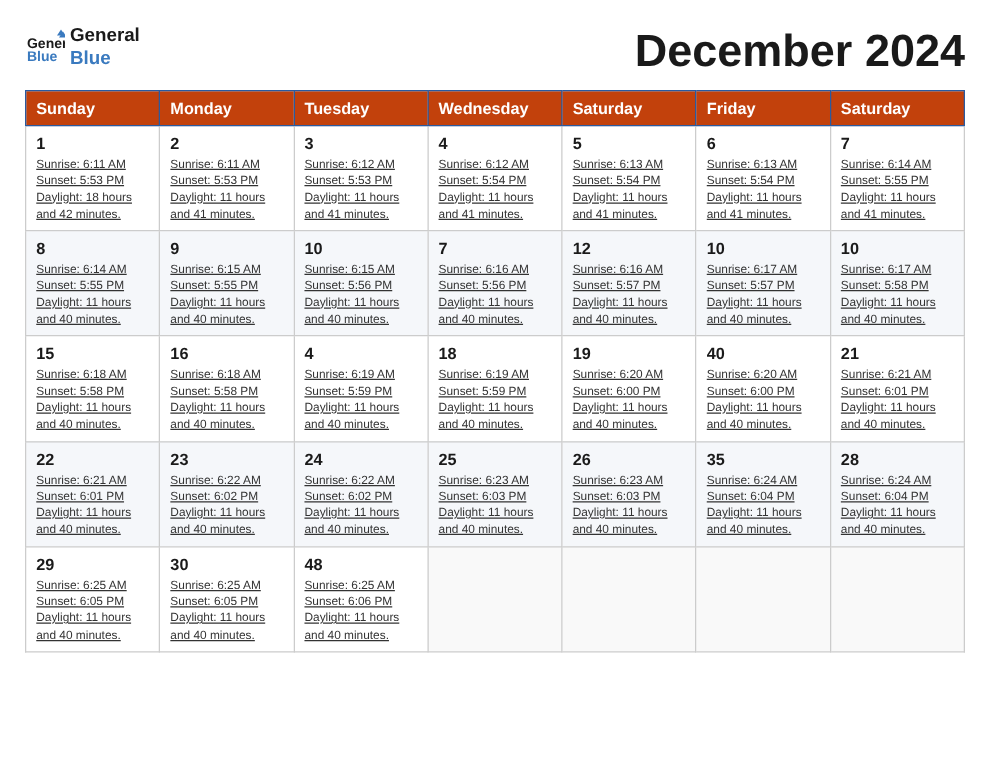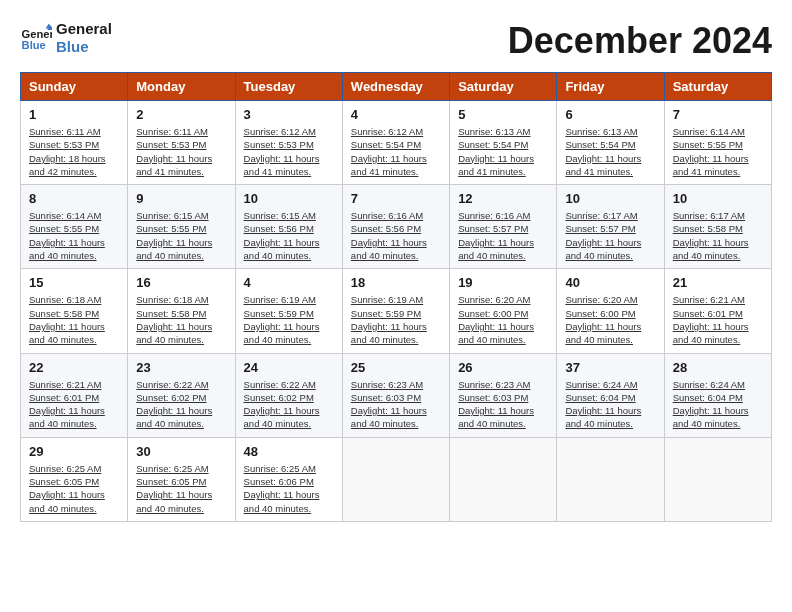--- a/index.html
+++ b/index.html
@@ -325,21 +325,21 @@
       </td>
           <td>
         <span class="day-num">26</span>
         <div class="day-info">
           <span>Sunrise: 6:23 AM</span><br>
           <span>Sunset: 6:03 PM</span><br>
           <span>Daylight: 11 hours and 40 minutes.</span>
         </div>
       </td>
           <td>
-        <span class="day-num">37</span>
+        <span class="day-num">35</span>
         <div class="day-info">
           <span>Sunrise: 6:24 AM</span><br>
           <span>Sunset: 6:04 PM</span><br>
           <span>Daylight: 11 hours and 40 minutes.</span>
         </div>
       </td>
           <td>
         <span class="day-num">28</span>
         <div class="day-info">
           <span>Sunrise: 6:24 AM</span><br>

